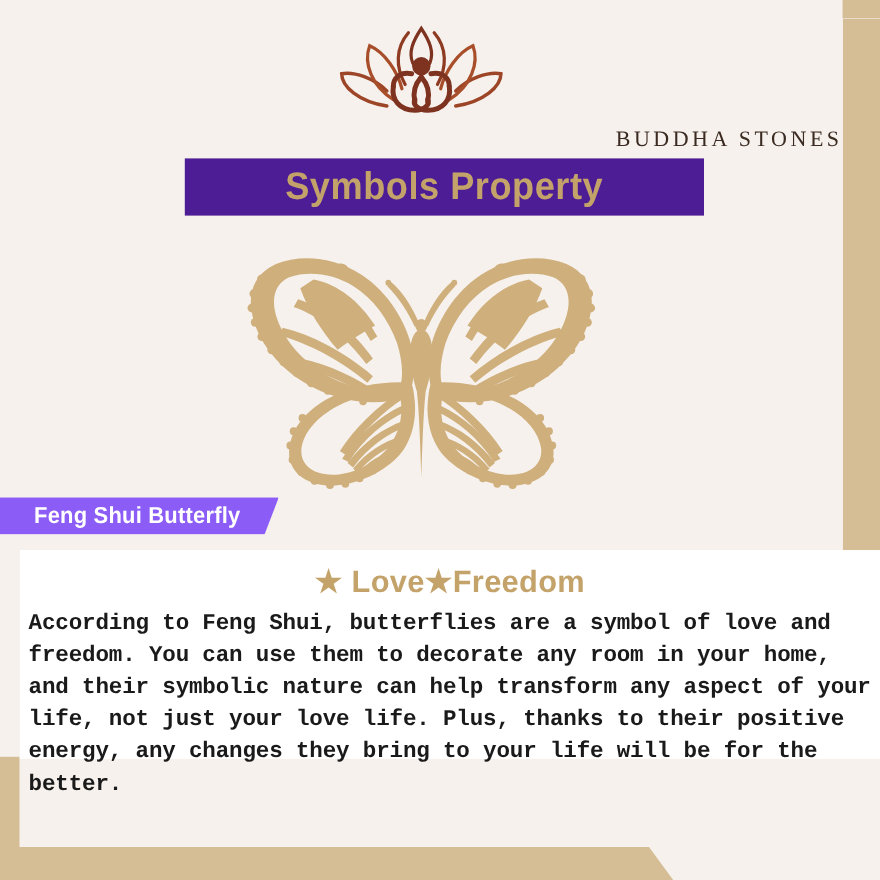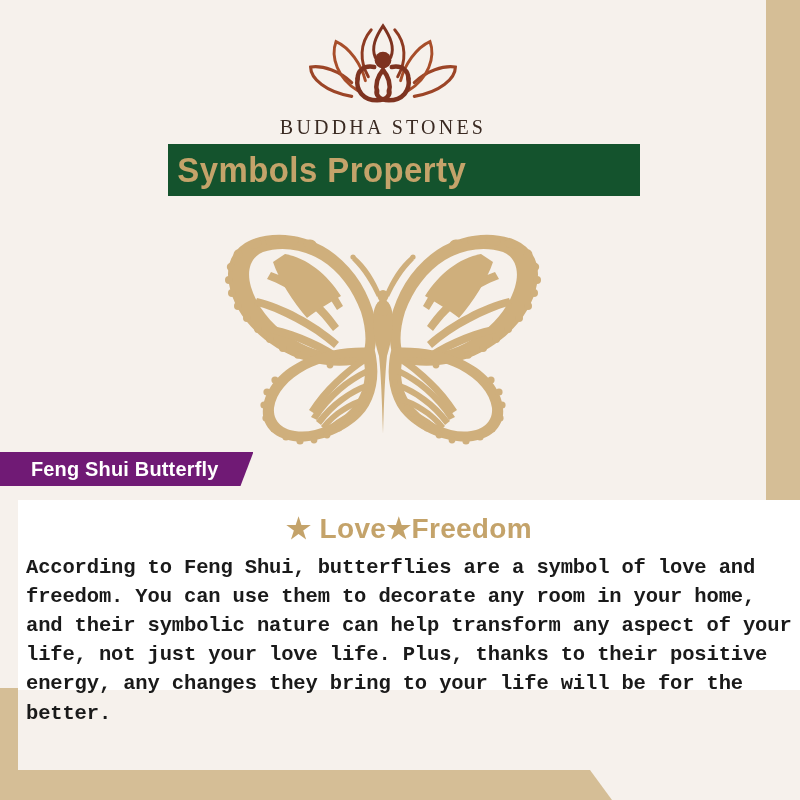--- a/index.html
+++ b/index.html
@@ -57,21 +57,21 @@
     width: 766px;
     height: 688px;
     background: #F6F1EC;
   }
 
   
   .logo-block {
     position: absolute;
     top: 22px; left: 0;
     width: 766px;
-    text-align: center;
+    text-align: right;
   }
   .lotus-logo {
     display: block;
     margin: 0 auto;
     width: 176px;
     height: 90px;
   }
   .brand-name {
     margin-top: 4px;
     font-family: "Liberation Serif", serif;
@@ -80,24 +80,24 @@
     letter-spacing: 3.2px;
     color: #3A2A22;
   }
 
   
   .title-band {
     position: absolute;
     top: 144px; left: 168px;
     width: 472px;
     height: 52px;
-    background: #14532d;
+    background: #4c1d95;
     display: flex;
     align-items: center;
-    justify-content: flex-start;
+    justify-content: center;
   }
   .title-text {
     font-family: "Liberation Sans Narrow", "Liberation Sans", sans-serif;
     font-size: 35px;
     font-weight: bold;
     letter-spacing: 0.5px;
     color: #C4A36A;
     transform: scaleX(0.94);
   }
 
@@ -114,21 +114,21 @@
     height: 230px;
   }
 
   
   .banner {
     position: absolute;
     left: 0;
     top: 452px;
     height: 34px;
     padding: 0 30px 0 26px;
-    background: #701a75;
+    background: #8b5cf6;
     display: flex;
     align-items: center;
     clip-path: polygon(0 0, 100% 0, calc(100% - 13px) 100%, 0 100%);
   }
   .banner-text {
     font-family: "Liberation Sans Narrow", "Liberation Sans", sans-serif;
     font-size: 21px;
     font-weight: bold;
     color: #FFFFFF;
     letter-spacing: 0.2px;

